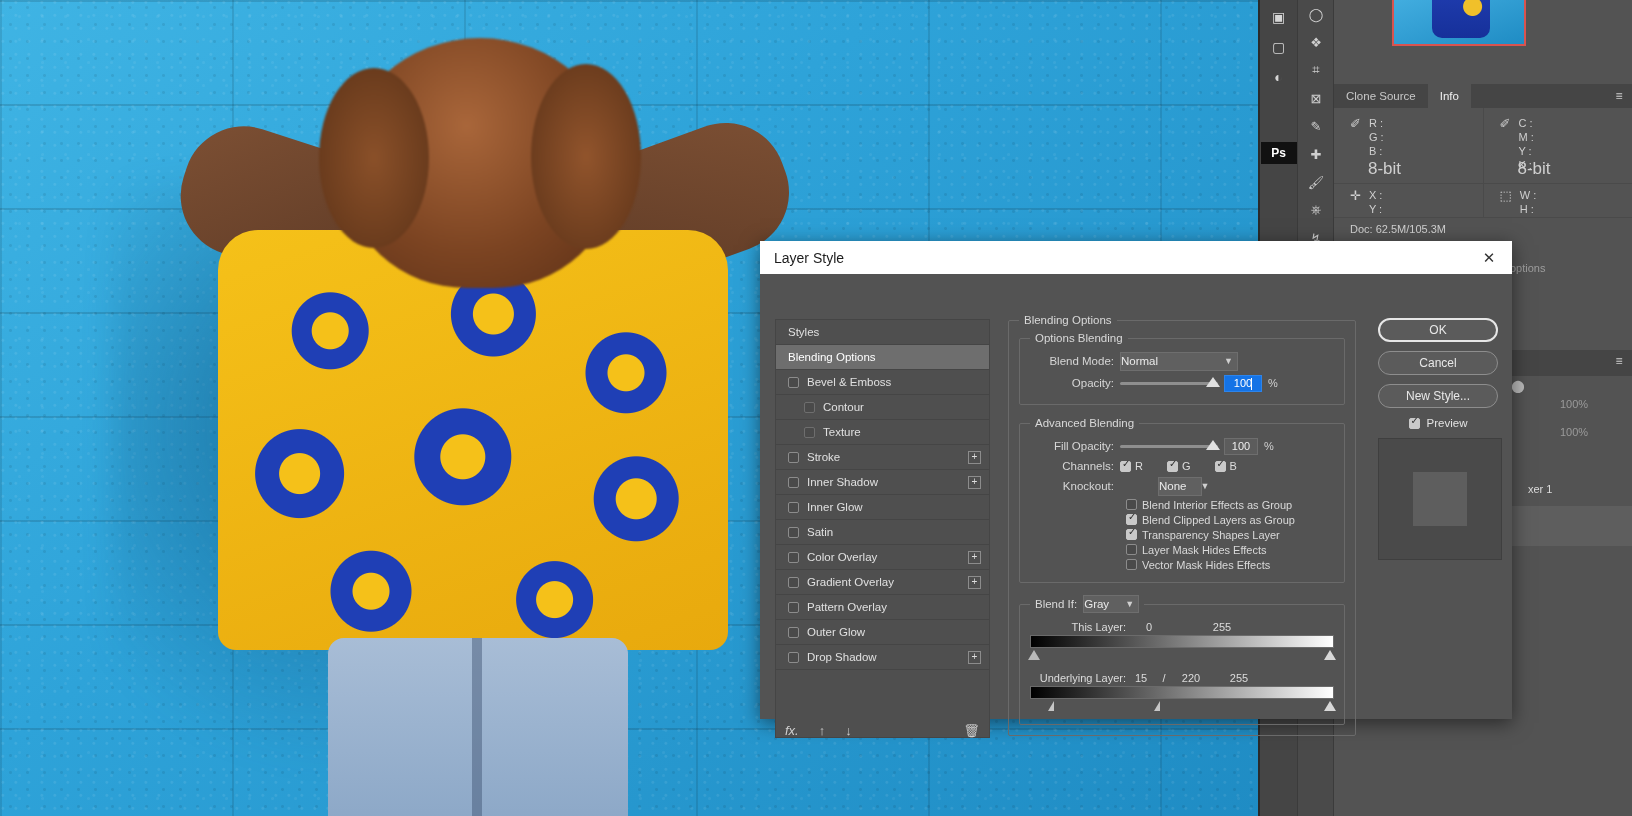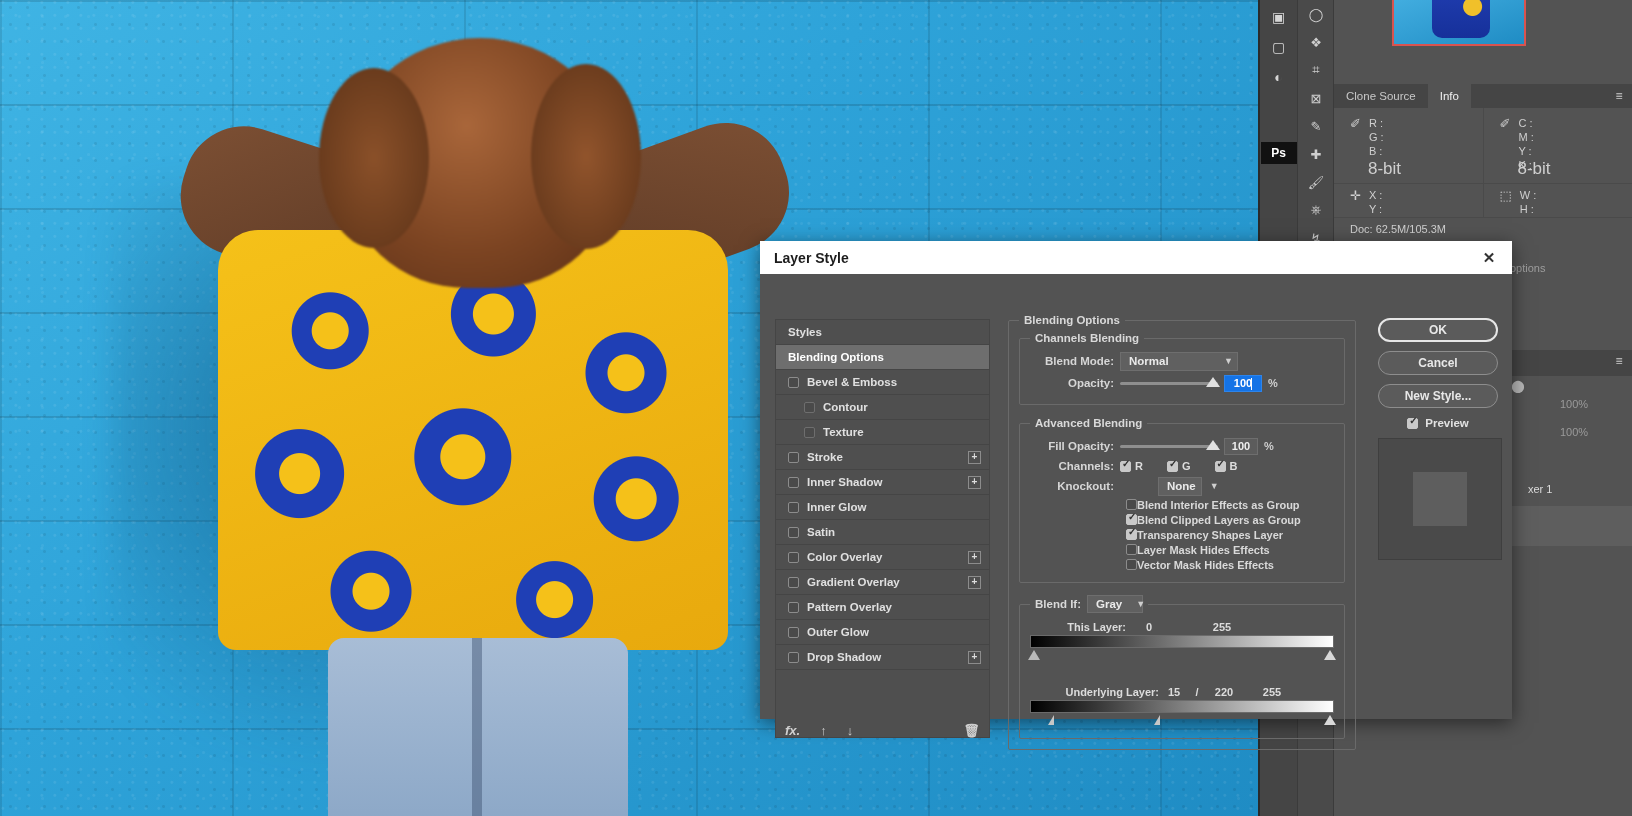--- a/index.html
+++ b/index.html
@@ -114,21 +114,21 @@
   .opt-label { position:absolute; left:250px; top:262px; font-size:11px; color:#9e9e9e; }
   .layers-hdr { position:absolute; left:210px; top:350px; width:162px; height:26px; background:#454545; }
   .layers-hdr .panel-menu { float:right; margin-top:4px; }
   .lay-row { position:absolute; font-size:11px; color:#9a9a9a; }
   .lock-row { position:absolute; left:228px; top:374px; width:144px; height:24px; display:flex; align-items:center; gap:12px; color:#c9c9c9; }
   .lay-item { position:absolute; left:214px; top:506px; width:158px; height:40px; background:#5e5e5e; display:flex; align-items:center; gap:10px; padding-left:8px;}
   .lay-bottom { position:absolute; left:210px; top:556px; width:162px; height:30px; }
 
   
   #dialog { position:absolute; left:760px; top:241px; width:752px; height:478px; background:#535353;
-     box-shadow:0 4px 18px rgba(0,0,0,.5);font-weight:bold; }
+     box-shadow:0 4px 18px rgba(0,0,0,.5); }
   .title-bar { height:33px; background:#ffffff; display:flex; align-items:center; padding:0 10px 0 14px; }
   .title-bar .t { font-size:14px; color:#1c1c1c; }
   .title-bar .x { margin-left:auto; width:26px; height:26px; display:flex; align-items:center;
      justify-content:center; font-size:15px; color:#333; }
 
   .dlg-body { position:relative; height:445px; }
 
   .styles-pane { position:absolute; left:15px; top:45px; width:215px; height:419px;
      background:#4f4f4f; border:1px solid #454545; }
   .sty-row { height:25px; display:flex; align-items:center; padding-left:12px; gap:8px;
@@ -146,32 +146,32 @@
      align-items:center; gap:20px; padding-left:10px; color:#cfcfcf; font-size:13px; }
   .dlg-footer .trash { margin-left:auto; margin-right:10px; }
 
   .opt-pane { position:absolute; left:248px; top:40px; width:348px; height:410px; }
   fieldset.grp { border:1px solid #6a6a6a; border-radius:2px; margin:0; padding:6px 10px 10px;
      position:relative; }
   fieldset.grp > legend { font-size:11.5px; color:#d9d9d9; padding:0 5px; }
   .frow { display:flex; align-items:center; height:22px; gap:6px; }
   .flabel { width:84px; text-align:right; font-size:11.5px; color:#d6d6d6; }
   .sel { height:19px; background:#606060; border:1px solid #6e6e6e; display:flex; align-items:center;
-     padding:0 4px 0 8px; font-size:11.5px; color:#eaeaea; }
+     padding:0 4px 0 0; font-size:11.5px; color:#eaeaea; }
   .sel .cv { margin-left:auto; padding-left:14px; font-size:9px; color:#cfcfcf; }
   .slider { position:relative; height:14px; display:flex; align-items:center; }
   .strack { height:3px; background:#8f8f8f; border-radius:2px; width:100%; }
   .sknob { position:absolute; top:1px; width:0;height:0;
      border-left:7px solid transparent;border-right:7px solid transparent;border-bottom:10px solid #e0e0e0; }
   .numbox { width:34px; height:17px; background:#5c5c5c; border:1px solid #6e6e6e; font-size:11px;
      color:#eee; text-align:center; line-height:15px; }
   .numbox.sel-blue { background:#1473e6; border-color:#2d84ea; color:#fff; position:relative; width:38px; }
   .numbox.sel-blue:after{content:"";position:absolute; right:9px; top:2px; width:1px;height:12px;background:#fff;}
   .pct { font-size:11px; color:#d0d0d0; }
-  .chk-line { display:flex; align-items:center; font-size:11px; color:#d9d9d9; height:15px; }
+  .chk-line { display:flex; align-items:center; gap:5px; font-size:11px; color:#d9d9d9; height:15px; }
   .chk-list { margin-left:96px; }
   .chan { display:flex; align-items:center; gap:4px; margin-right:18px; font-size:11px; color:#ddd; }
 
   .gradbar { height:13px; border:1px solid #6b6b6b;
      background:linear-gradient(to right,#000,#fff); }
   .gradrow { position:relative; height:13px; margin-top:2px; }
   .gtri { position:absolute; width:0;height:0;border-left:6px solid transparent;border-right:6px solid transparent;
      border-bottom:10px solid #d8d8d8; top:0; }
   .gtri.hollow { border-bottom-color:#b9b9b9; }
   .half-r { position:absolute; top:0; width:0;height:0;border-left:6px solid transparent;border-bottom:10px solid #c6c6c6;}
@@ -370,21 +370,21 @@
       <span>↑</span>
       <span>↓</span>
       <span class="trash">🗑</span>
     </div>
 
     <div class="opt-pane">
       <fieldset class="grp">
         <legend>Blending Options</legend>
 
         <fieldset class="grp" style="margin-bottom:12px;">
-          <legend>Channels Blending</legend>
+          <legend>Options Blending</legend>
 
           <div class="frow">
             <span class="flabel">Blend Mode:</span>
             <div class="sel" style="width:118px;">
               <span>Normal</span>
               <span class="cv">▼</span>
             </div>
           </div>
 
           <div class="frow">
@@ -472,21 +472,21 @@
             <span style="width:96px;text-align:right;">This Layer:</span>
             <span style="width:46px;text-align:center;">0</span>
             <span style="width:100px;text-align:center;">255</span>
           </div>
           <div class="gradbar"></div>
           <div class="gradrow">
             <span class="gtri hollow" style="left:-2px;"></span>
             <span class="gtri" style="right:-2px;"></span>
           </div>
 
-          <div class="blend-nums" style="margin-top:21px;justify-content:center;">
+          <div class="blend-nums" style="margin-top:7px;">
             <span style="width:96px;text-align:right;">Underlying Layer:</span>
             <span style="width:30px;text-align:center;">15</span>
             <span style="width:16px;text-align:center;">/</span>
             <span style="width:38px;text-align:center;">220</span>
             <span style="width:58px;text-align:center;">255</span>
           </div>
           <div class="gradbar"></div>
           <div class="gradrow">
             <span class="half-r" style="left:18px;"></span>
             <span class="half-r" style="left:124px;"></span>

